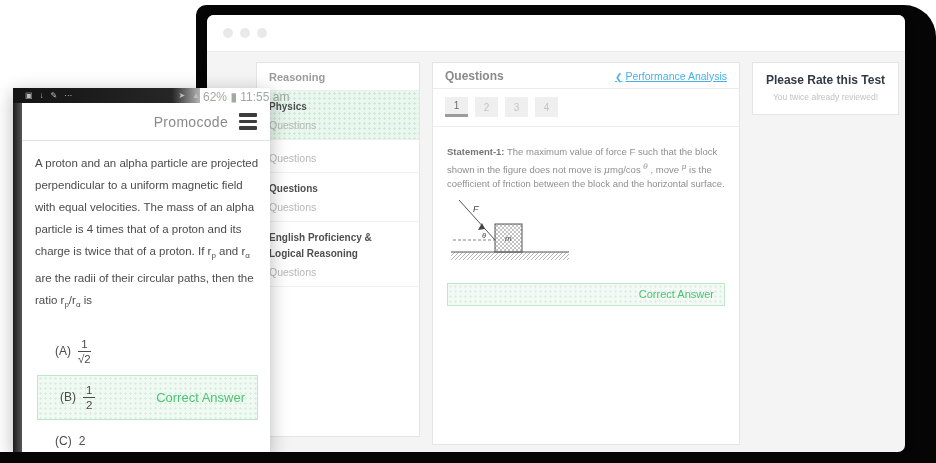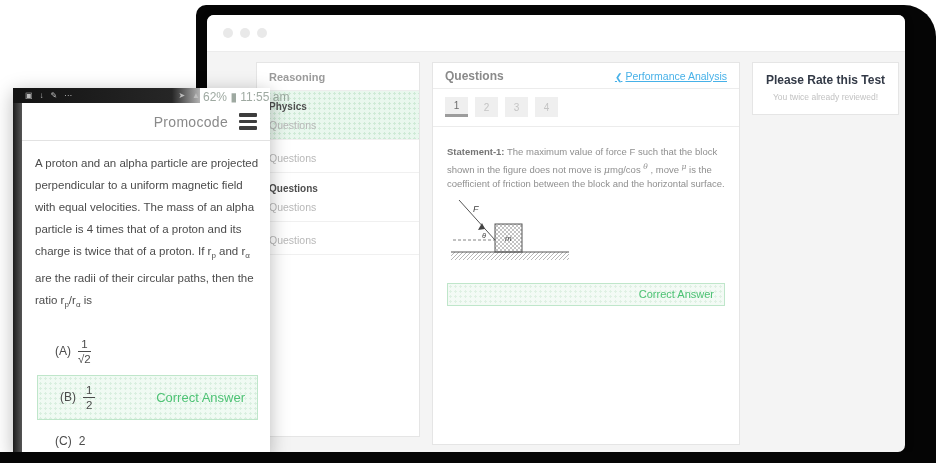--- a/index.html
+++ b/index.html
@@ -126,20 +126,21 @@
         <div class="sub">Questions</div>
       </div>
       <div class="cat-item">
         <div class="sub">Questions</div>
       </div>
       <div class="cat-item">
         <div class="lbl">Questions</div>
         <div class="sub">Questions</div>
       </div>
       <div class="cat-item">
+        <div class="lbl">English Proficiency &amp; Logical Reasoning</div>
         <div class="sub">Questions</div>
       </div>
     </div>
 
     <div class="panel q-panel">
       <div class="q-head">
         <span class="t">Questions</span>
         <span class="pa-link"><span class="chev">❮</span><span>Performance Analysis</span></span>
       </div>
       <div class="pager">

